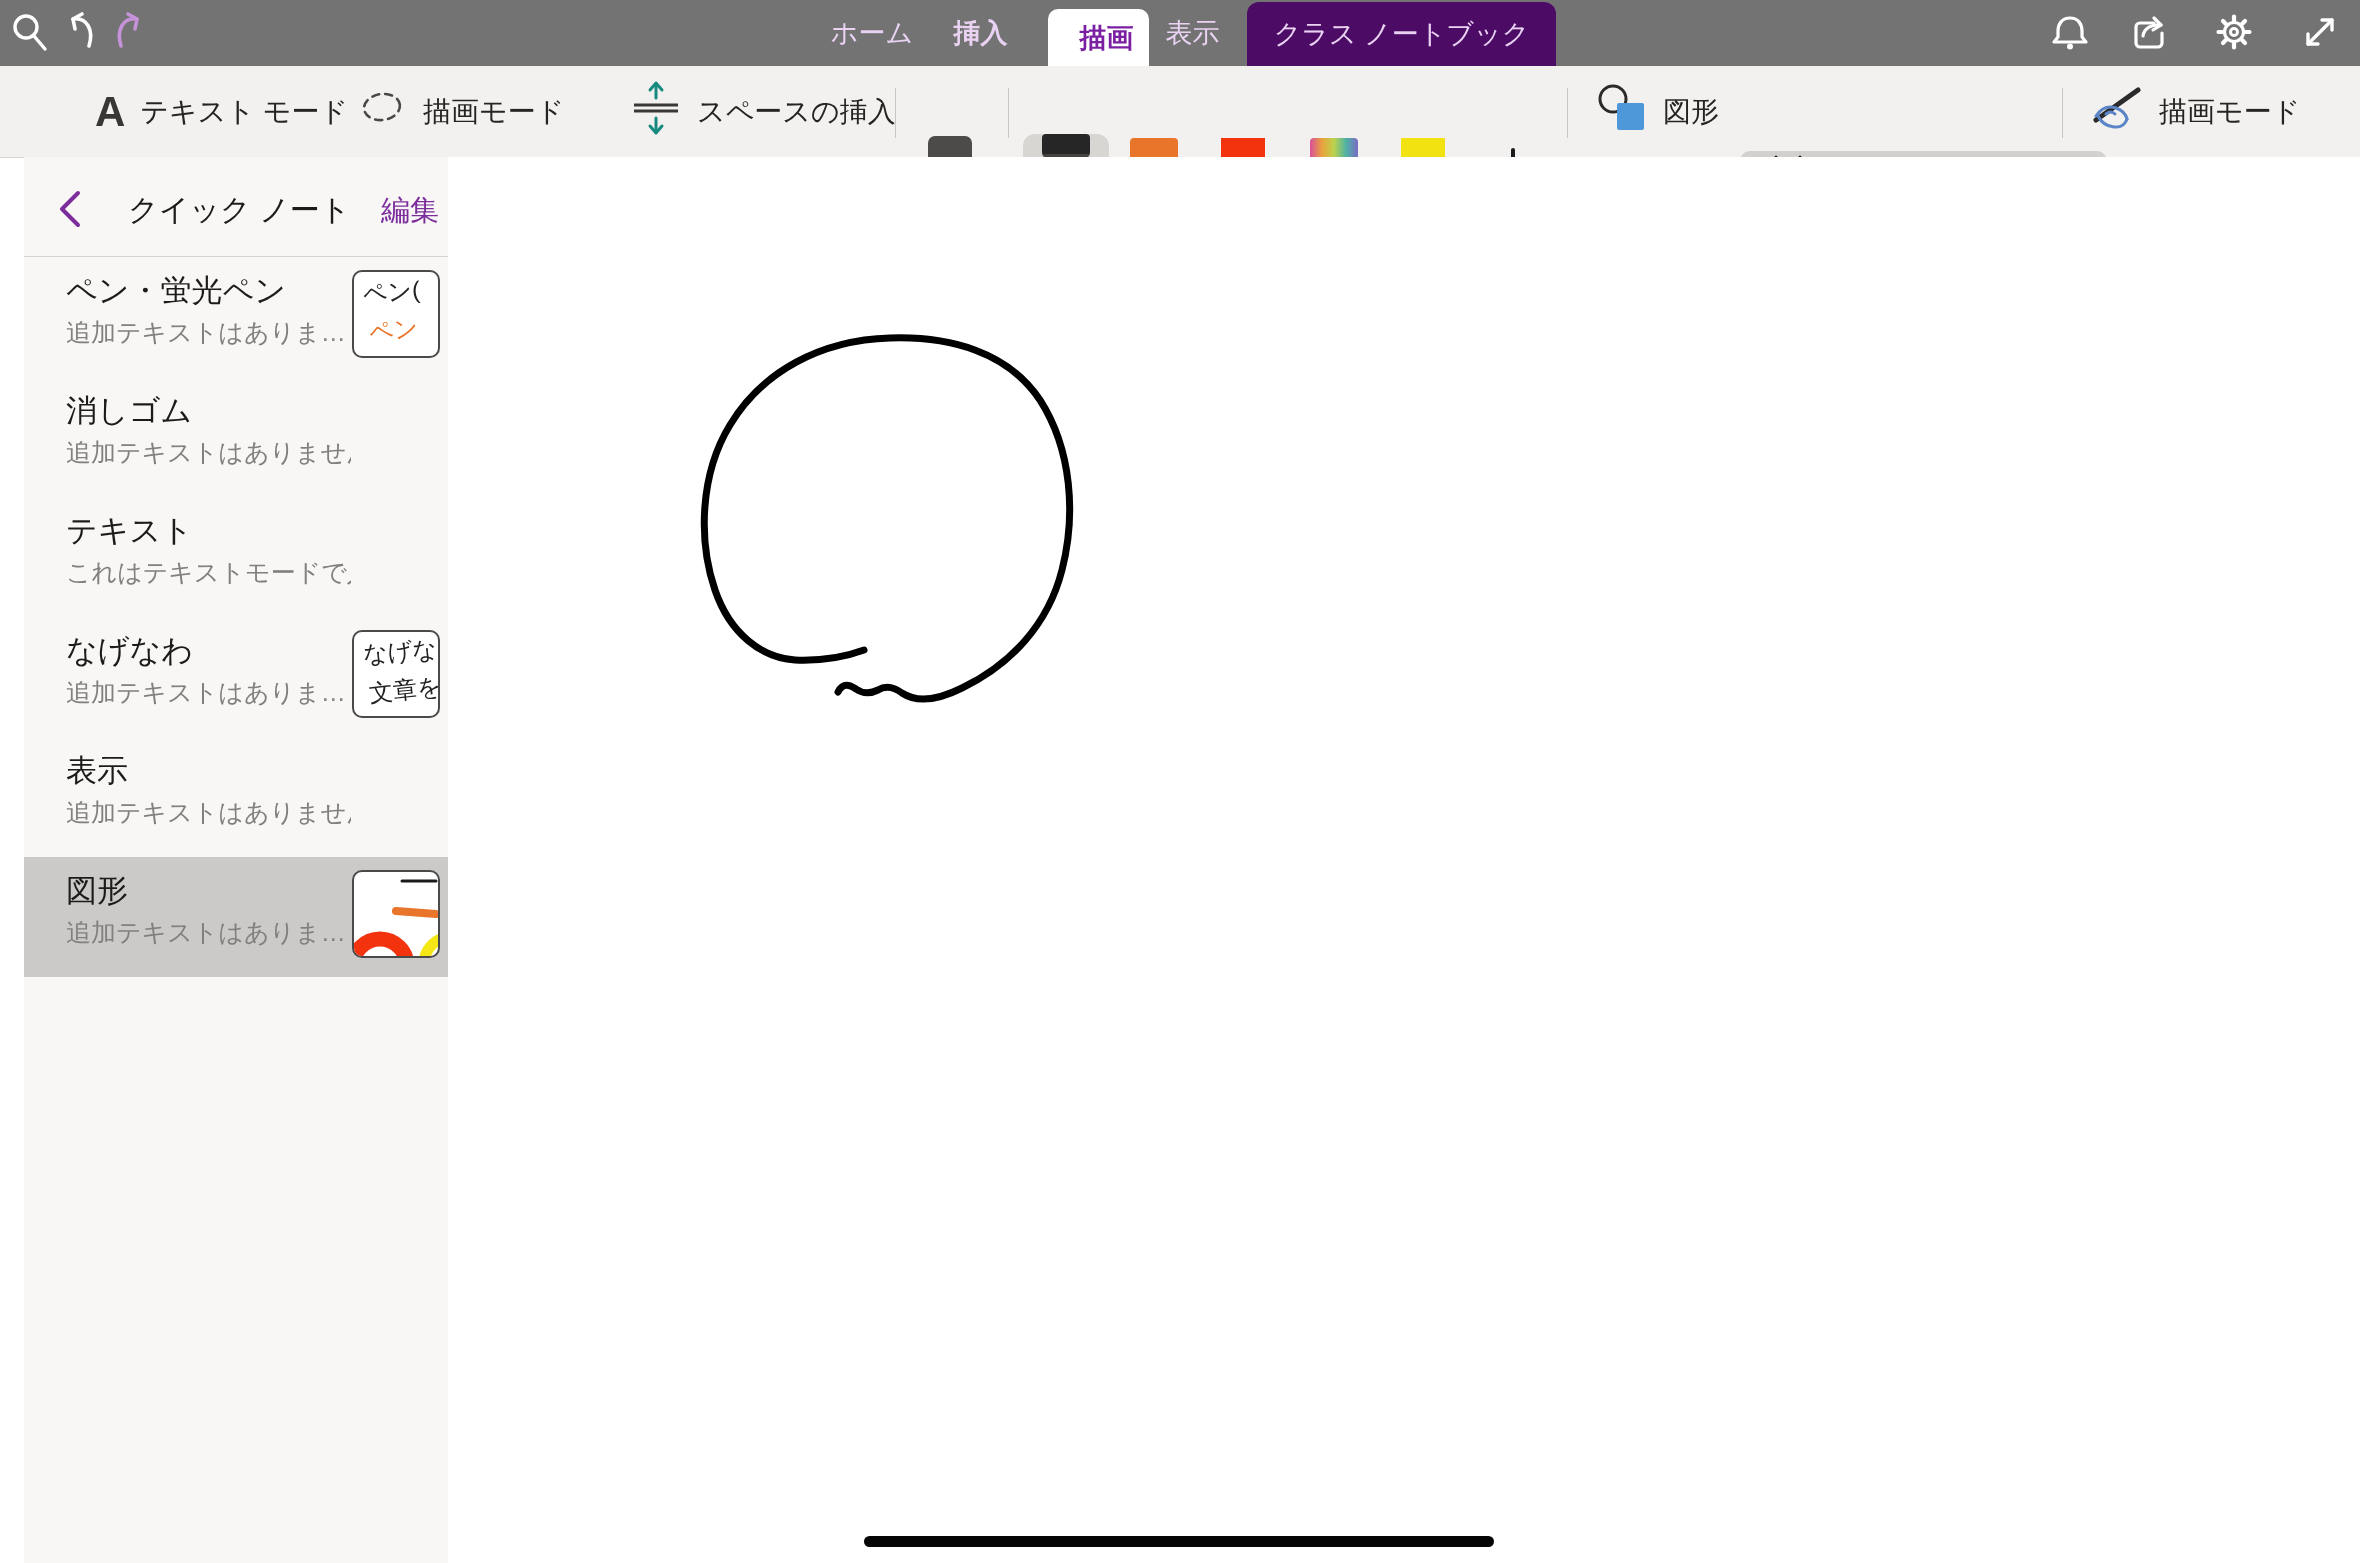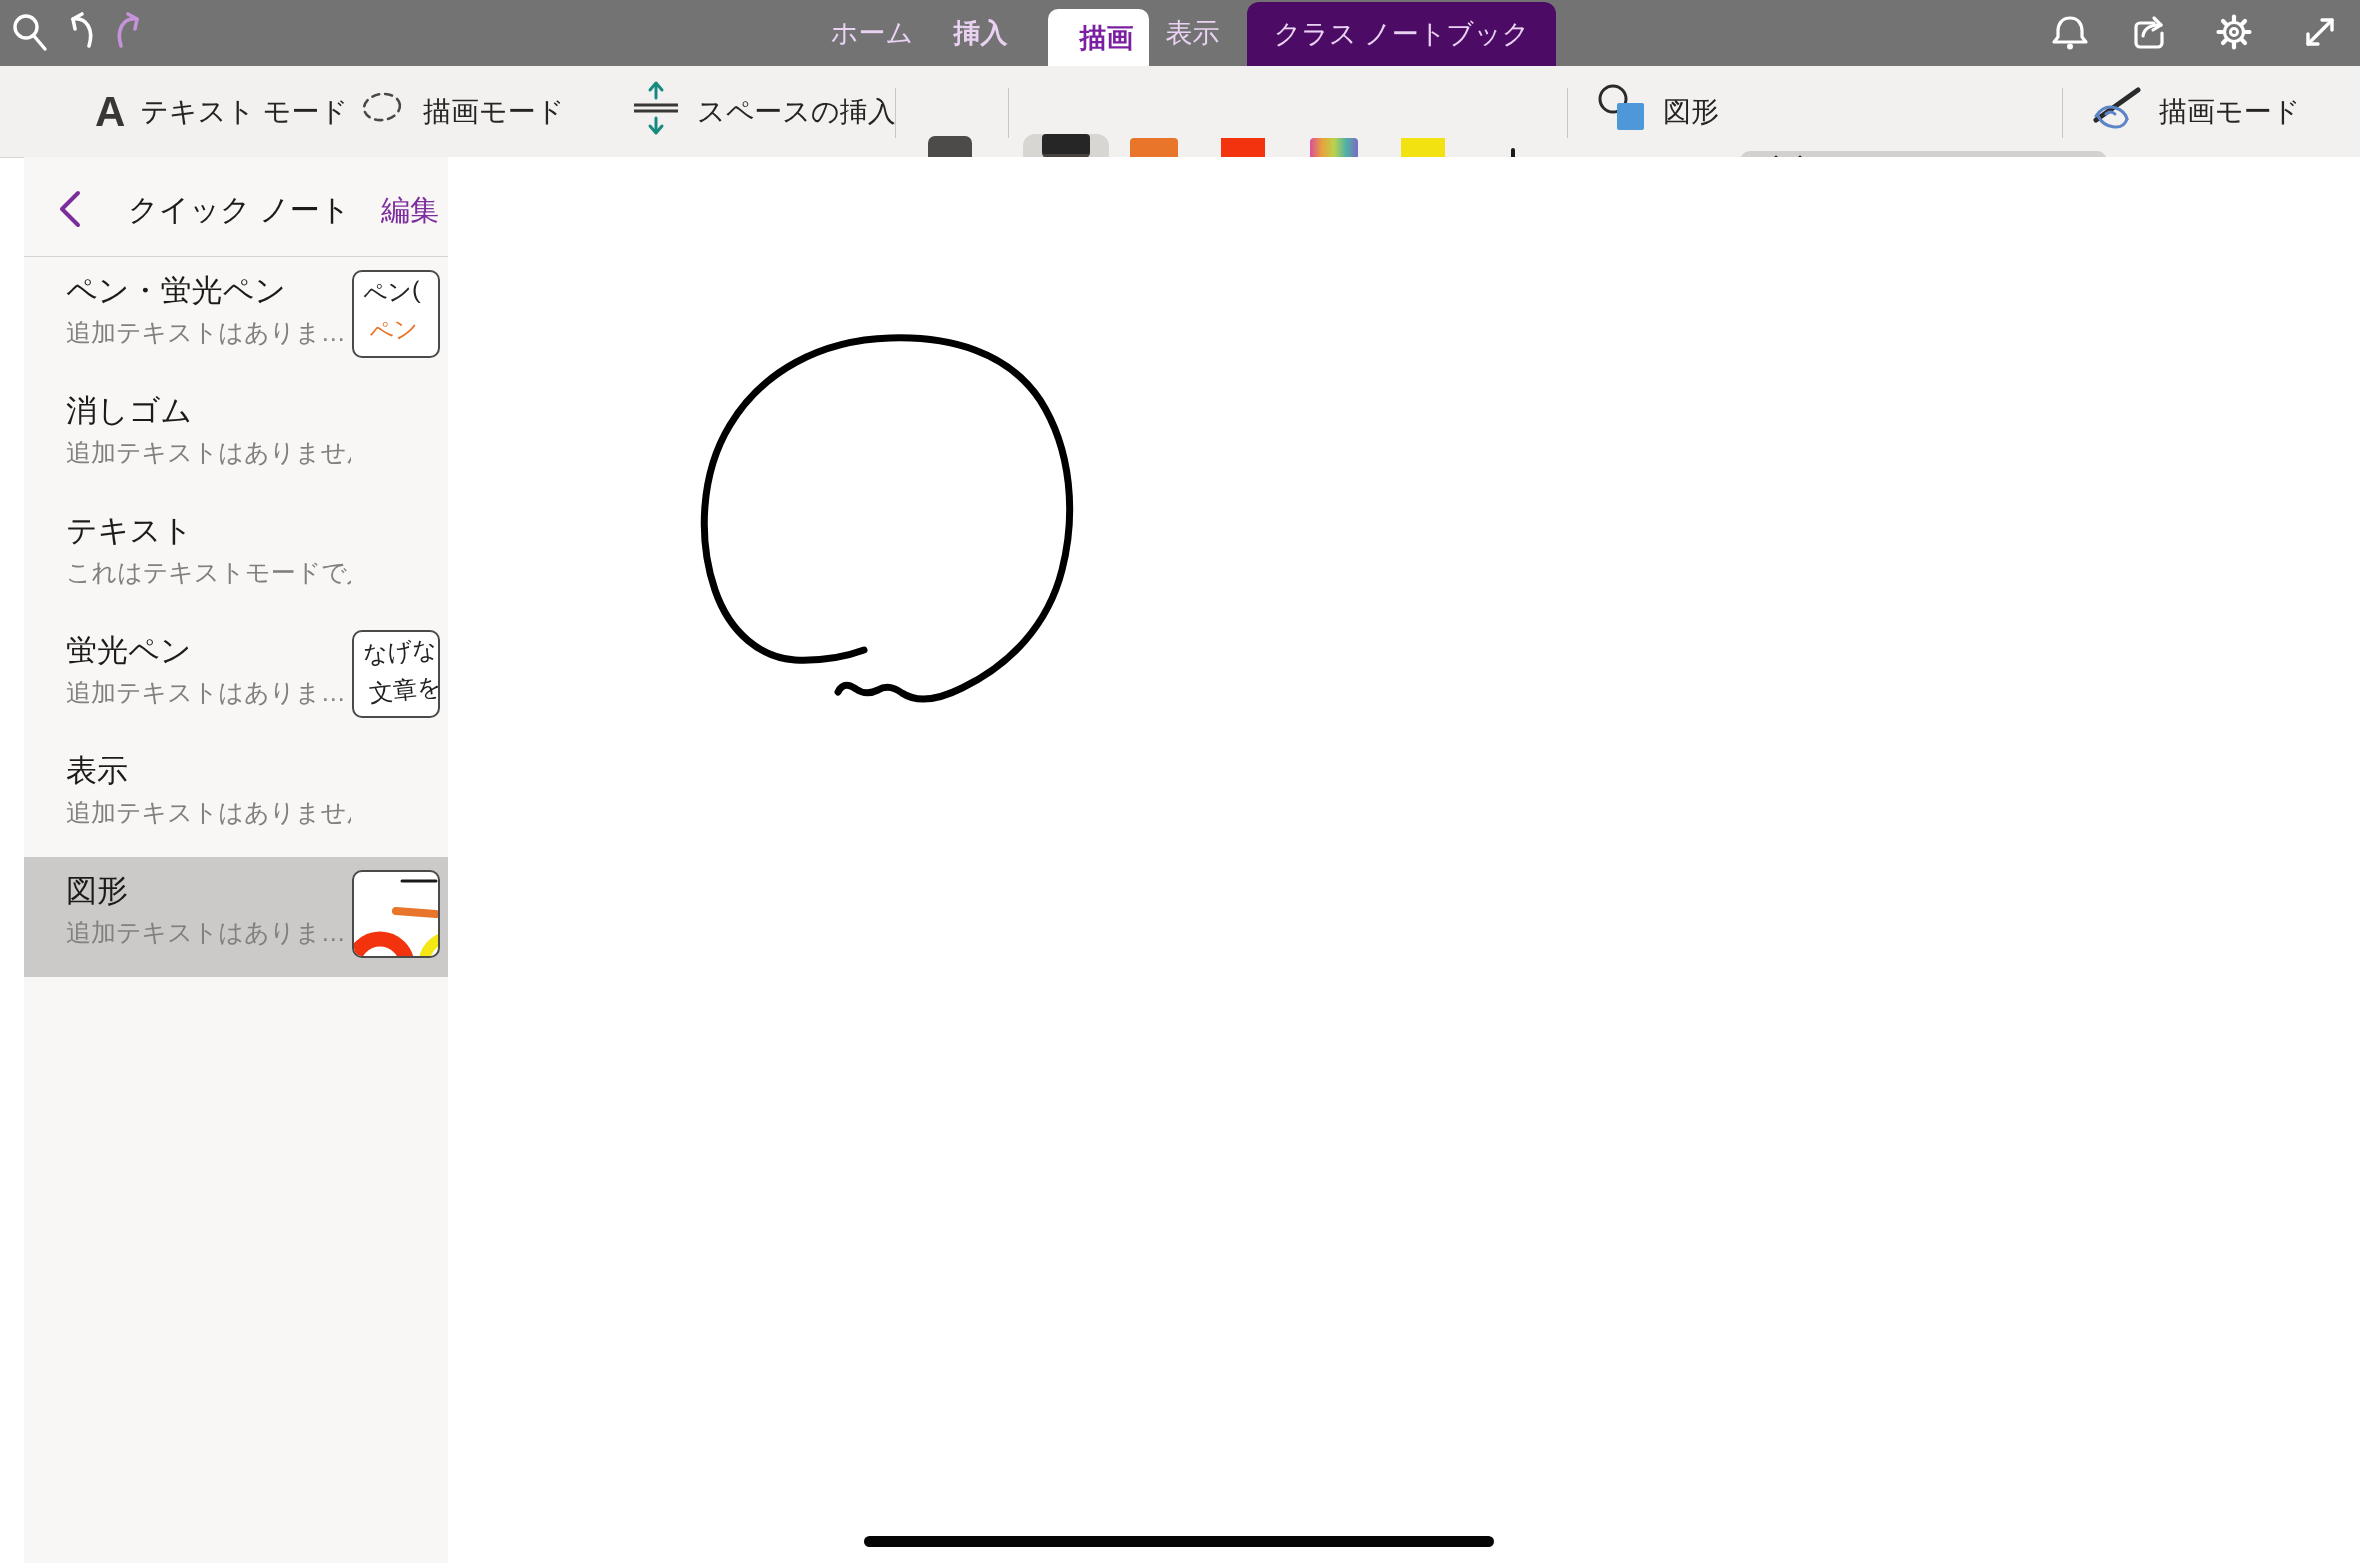--- a/index.html
+++ b/index.html
@@ -327,21 +327,21 @@
         </div>
         <div class="page-item">
           <div class="page-title">消しゴム</div>
           <div class="page-sub">追加テキストはありません</div>
         </div>
         <div class="page-item">
           <div class="page-title">テキスト</div>
           <div class="page-sub">これはテキストモードで入力し…</div>
         </div>
         <div class="page-item">
-          <div class="page-title">蛍光ペン</div>
+          <div class="page-title">なげなわ</div>
           <div class="page-sub">追加テキストはありま…</div>
           <div class="thumb">
             <div class="thumb-line thumb-line-0" style="color: rgb(34, 34, 34);">なげな</div>
             <div class="thumb-line thumb-line-1" style="color: rgb(34, 34, 34);">文章を</div>
           </div>
         </div>
         <div class="page-item">
           <div class="page-title">表示</div>
           <div class="page-sub">追加テキストはありません</div>
         </div>

